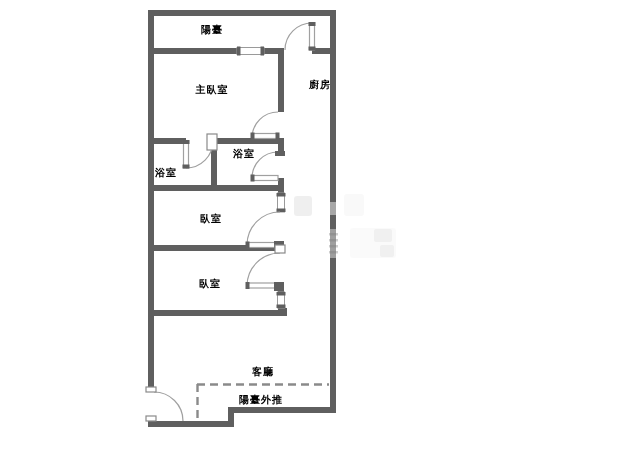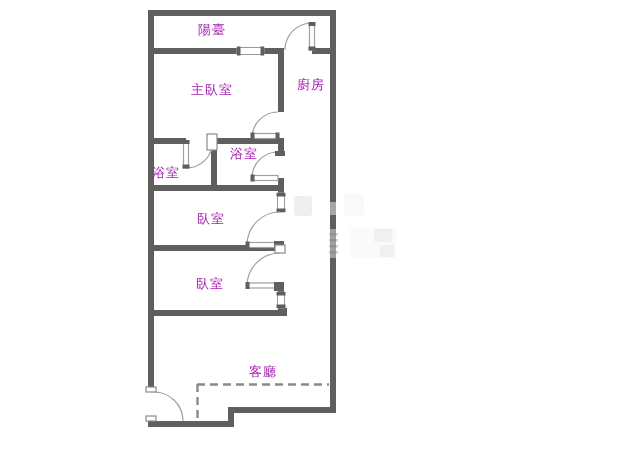--- a/index.html
+++ b/index.html
@@ -7,25 +7,26 @@
     position:relative;
     width:638px;height:460px;
     background:#ffffff;
     font-family:"DejaVu Sans","Liberation Sans",sans-serif;
     overflow:hidden;
   }
   #plan-svg{position:absolute;left:0;top:0;}
   .room-label{
     position:absolute;
     transform:translate(-50%,-50%);
-    font-size:13px;
+    font-size:10px;
     letter-spacing:1px;
-    color:#a21caf;
+    color:#000000;
     white-space:nowrap;
     user-select:none;
+    font-weight:bold;
   }
 </style>
 </head>
 <body>
 
 <div id="canvas">
 
   <svg id="plan-svg" width="638" height="460" viewBox="0 0 638 460">
 
     <g fill="#5f5f5f" stroke="none">
@@ -145,20 +146,21 @@
       <rect x="329" y="251" width="9" height="2.5" fill="#777777" opacity="0.35"></rect>
       <rect x="344" y="194" width="20" height="22" rx="3" fill="#aaaaaa" opacity="0.07"></rect>
       <rect x="350" y="228" width="46" height="30" rx="3" fill="#aaaaaa" opacity="0.06"></rect>
       <rect x="374" y="229" width="18" height="13" rx="2" fill="#999999" opacity="0.10"></rect>
       <rect x="380" y="245" width="14" height="12" rx="2" fill="#999999" opacity="0.10"></rect>
     </g>
   </svg>
 
   <div class="room-label" style="left:212px;top:30px">陽臺</div>
   <div class="room-label" style="left:212px;top:90px">主臥室</div>
-  <div class="room-label" style="left:311px;top:85px">廚房</div>
+  <div class="room-label" style="left:320px;top:85px">廚房</div>
   <div class="room-label" style="left:166px;top:173px">浴室</div>
   <div class="room-label" style="left:244px;top:154px">浴室</div>
   <div class="room-label" style="left:211px;top:219px">臥室</div>
   <div class="room-label" style="left:210px;top:284px">臥室</div>
   <div class="room-label" style="left:263px;top:372px">客廳</div>
+  <div class="room-label" style="left:261px;top:400px">陽臺外推</div>
 
 </div>
 
 </body></html>

